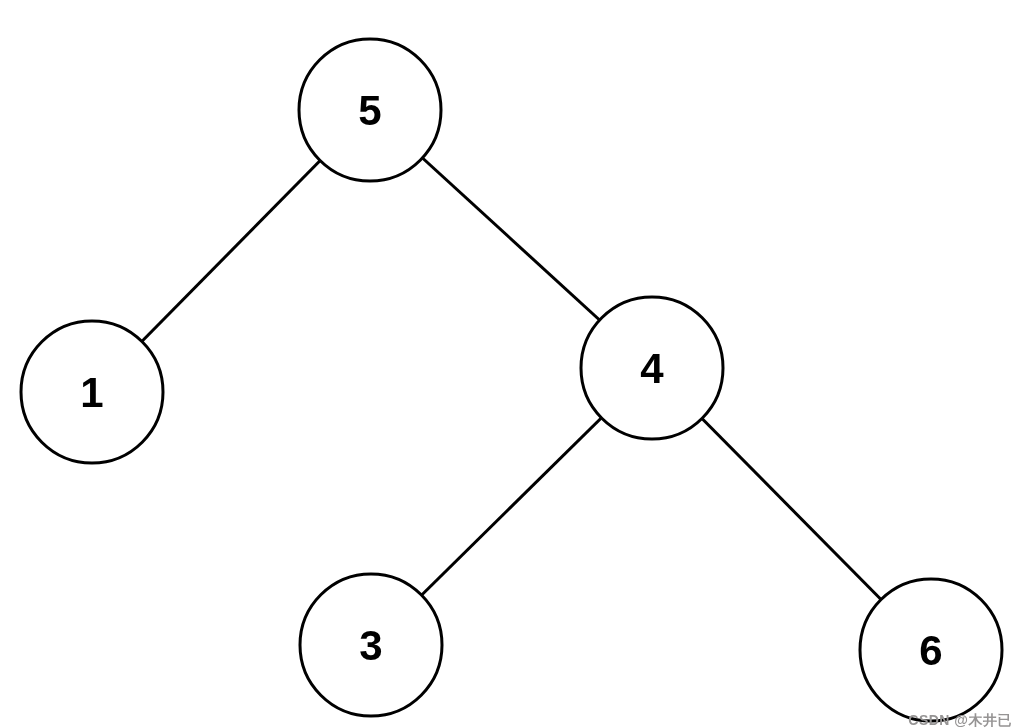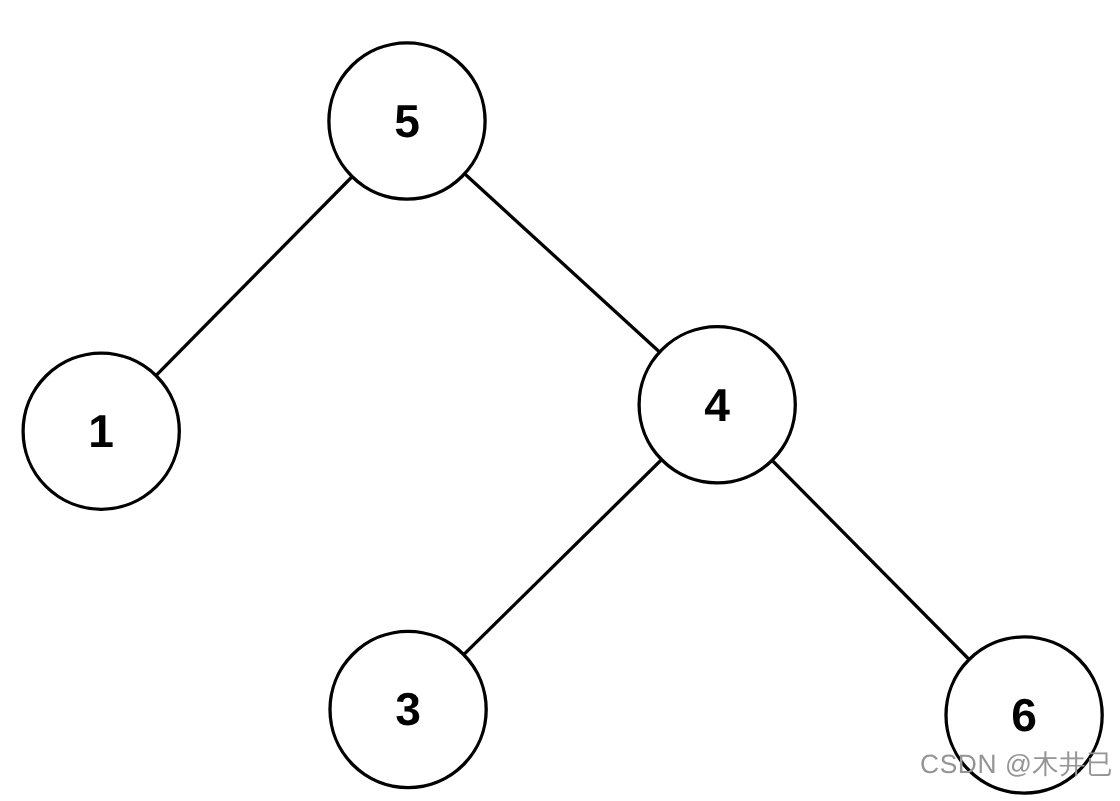--- a/index.html
+++ b/index.html
@@ -17,28 +17,29 @@
   }
   #tree-svg {
     position: absolute;
     left: 0;
     top: 0;
     display: block;
   }
   #watermark {
     position: absolute;
     right: 6px;
-    bottom: 20px;
-    font-size: 24px;
+    bottom: 1px;
+    font-size: 14px;
     line-height: 1;
     letter-spacing: 0.5px;
     color: rgba(150, 148, 148, 0.85);
     z-index: 2;
     white-space: nowrap;
     user-select: none;
+    font-weight: bold;
   }
 </style>
 </head>
 <body>
 
 <div id="canvas">
   <svg id="tree-svg" width="1018" height="728" viewBox="0 0 1018 728" xmlns="http://www.w3.org/2000/svg">
     <g id="edges-layer">
         <line x1="370" y1="110" x2="92" y2="392" stroke="#000000" stroke-width="3"></line>
         <line x1="370" y1="110" x2="652" y2="368" stroke="#000000" stroke-width="3"></line>

